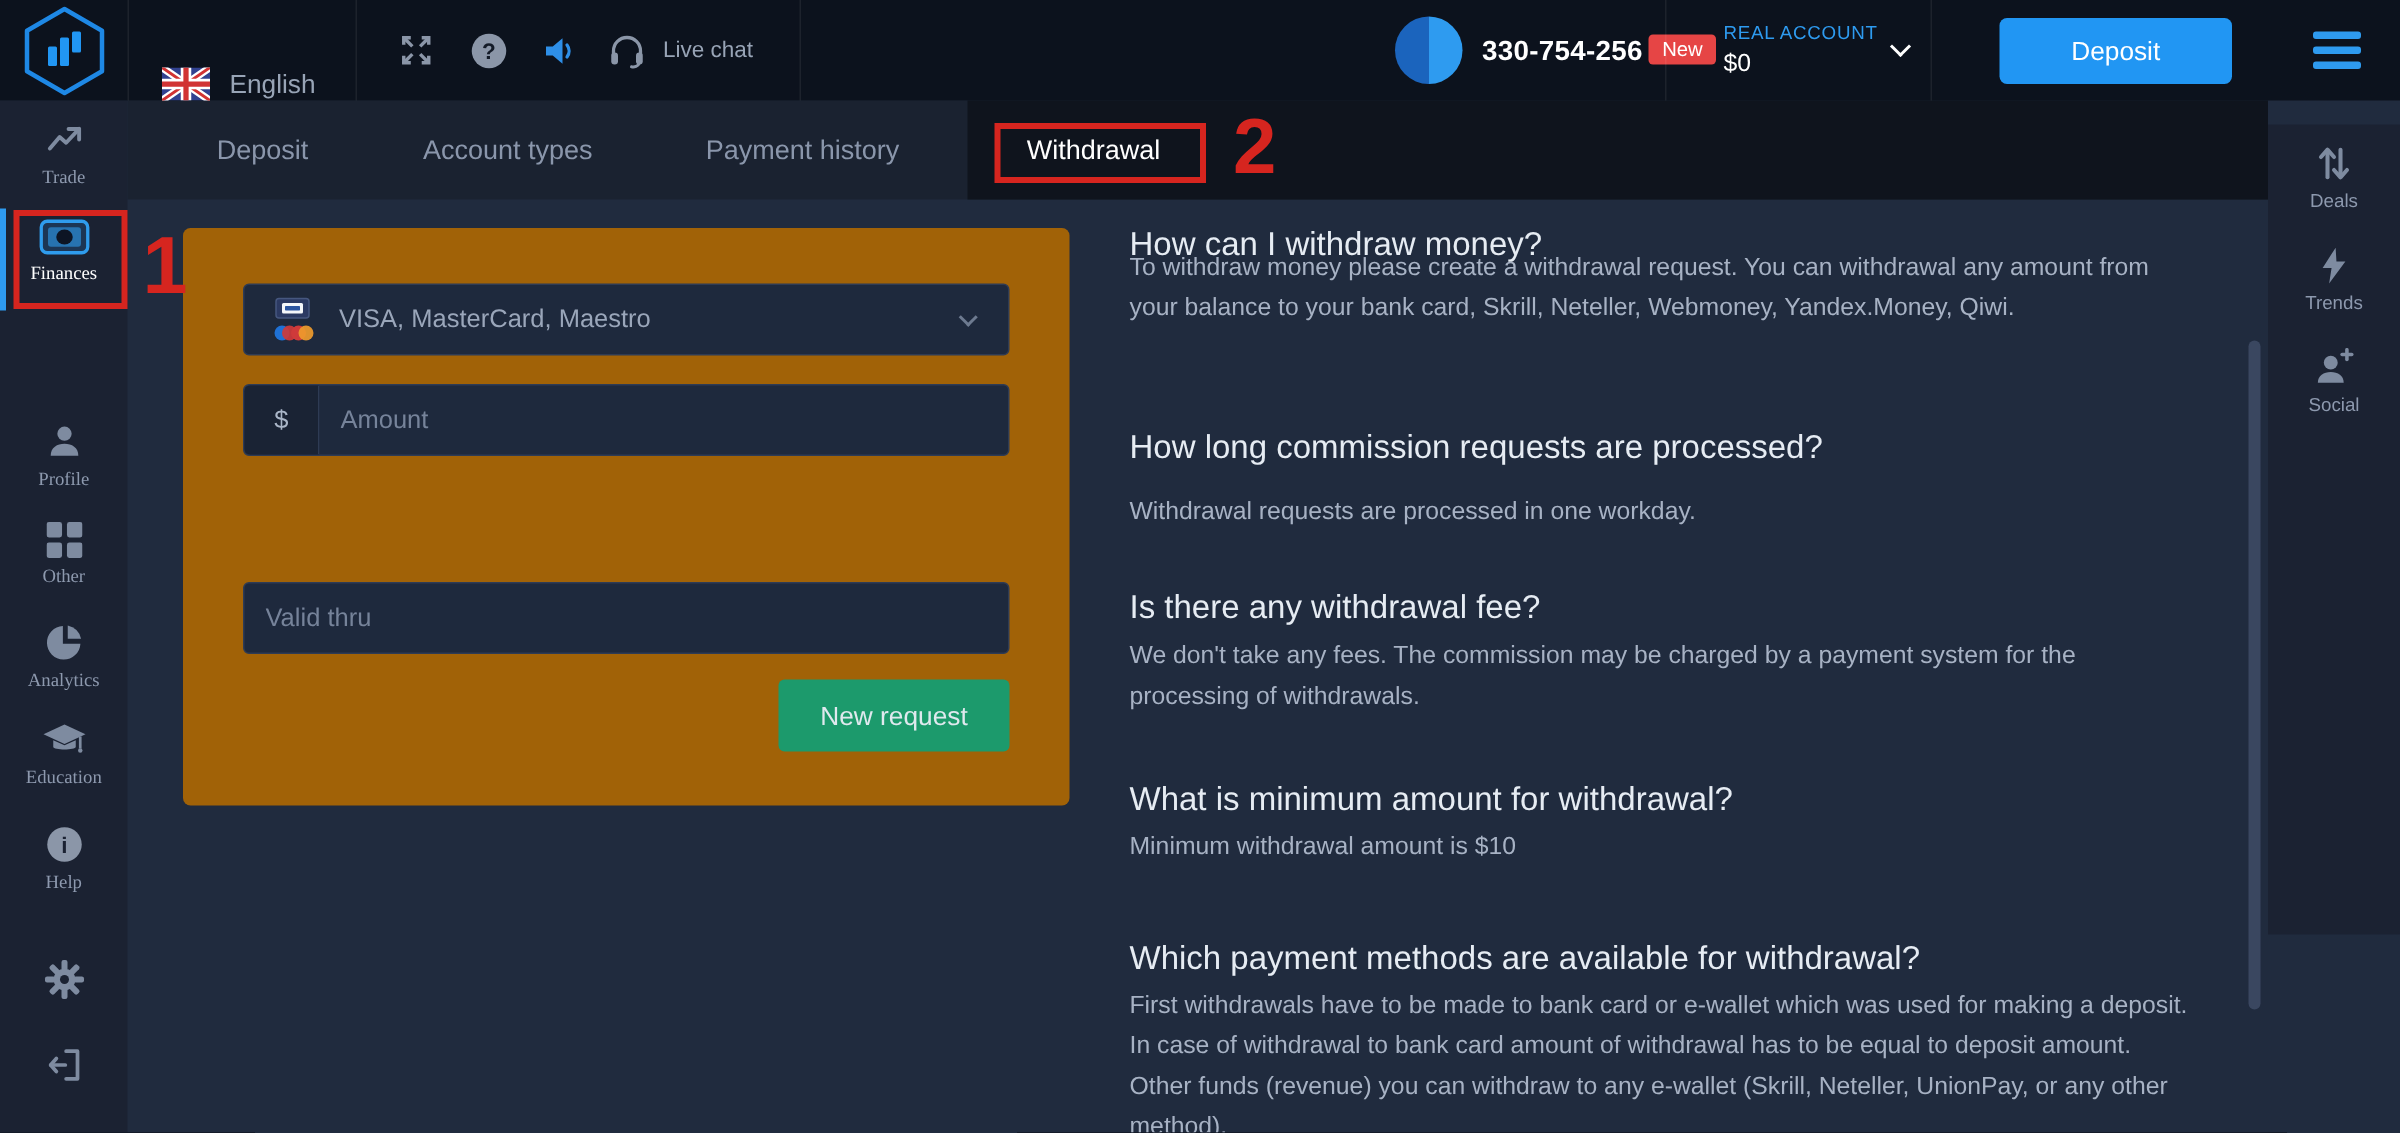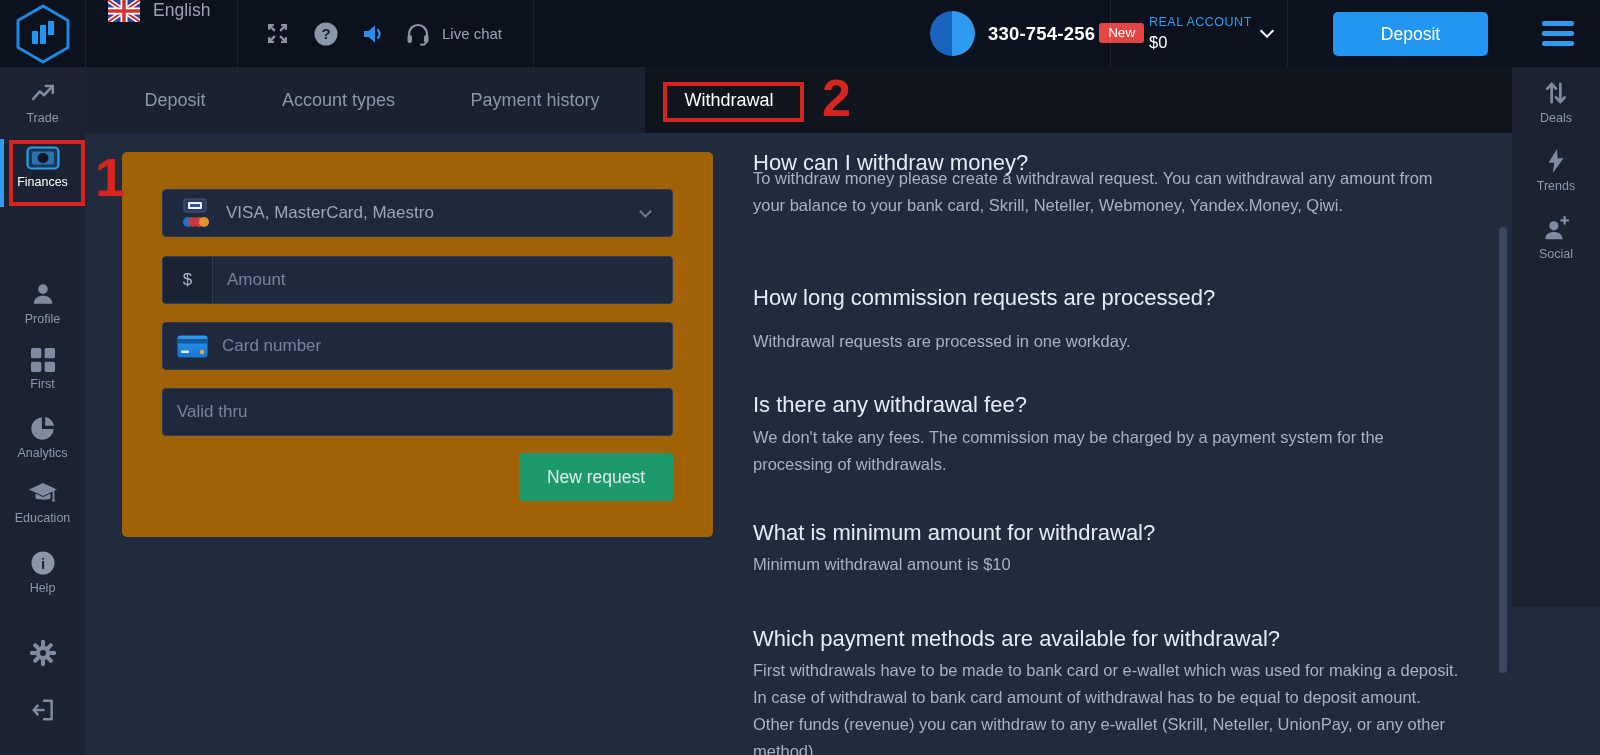--- a/index.html
+++ b/index.html
@@ -6,21 +6,21 @@
   html,body { background:#0b1019; }
   body { font-family:"Liberation Sans", sans-serif; }
   .app { position:relative; width:1600px; height:755px; overflow:hidden; background:#202b3e; }
 
   .dots { background-image:radial-gradient(rgba(255,255,255,0.035) 1px, transparent 1.2px); background-size:8px 8px; }
 
   
   .header { position:absolute; left:0; top:0; width:1600px; height:67px; background:#0c121d; z-index:30; }
   .hsep { position:absolute; top:0; width:1px; height:67px; background:rgba(255,255,255,0.07); }
   .logo { position:absolute; left:13px; top:3px; width:60px; height:62px; cursor:pointer; }
-  .lang { position:absolute; left:108px; top:0; height:67px; display:flex; align-items:flex-start; gap:13px; cursor:pointer; }
+  .lang { position:absolute; left:108px; top:0; height:67px; display:flex; align-items:flex-end; gap:13px; cursor:pointer; }
   .lang-label { color:#98a4b6; font-size:17.5px; }
   .hicon { position:absolute; top:0; height:67px; display:flex; align-items:center; background:none; border:none; cursor:pointer; }
   .livechat { position:absolute; left:405px; top:0; height:67px; display:flex; align-items:center; gap:11px; cursor:pointer; }
   .livechat span { color:#98a4b6; font-size:15px; }
 
   .account { position:absolute; left:930px; top:0; height:67px; display:flex; align-items:center; cursor:pointer; }
   .avatar { width:45px; height:45px; border-radius:50%; background:linear-gradient(90deg,#1b64bd 0 50%, #2e9bf0 50% 100%); }
   .acct-col { margin-left:13px; display:flex; flex-direction:row; gap:4px; }
   .acct-id { color:#ffffff; font-size:18.5px; font-weight:700; letter-spacing:0.2px; }
   .badge { align-self:flex-start; background:#e64545; color:#fff; font-size:13.5px; padding:2px 9px 3px; border-radius:3px; }
@@ -29,27 +29,27 @@
   .acct-bal { position:absolute; left:0; top:33px; color:#fff; font-size:16.5px; }
   .chev { display:inline-block; width:10px; height:10px; border-right:2.5px solid #fff; border-bottom:2.5px solid #fff; transform:rotate(45deg); }
   .acct-chev { position:absolute; left:113px; top:26px; }
   .deposit-btn { position:absolute; left:1333px; top:12px; width:155px; height:44px; background:#2196f3; border:none; border-radius:5px; color:#fff; font-size:17.5px; font-family:"Liberation Sans",sans-serif; cursor:pointer; }
   .burger { position:absolute; left:1542px; top:0; height:67px; width:34px; display:flex; flex-direction:column; justify-content:center; gap:5.5px; background:none; border:none; cursor:pointer; }
   .burger span { display:block; width:32px; height:4.5px; border-radius:2px; background:#2e9bf0; }
 
   
   .lsb { position:absolute; left:0; top:67px; width:85px; height:688px; background:#1b2232; z-index:25; }
   .lsb-item { position:absolute; left:0; width:85px; text-align:center; cursor:pointer; }
-  .lsb-item .lbl { display:block; margin-top:5px; font-size:12.5px; color:#8d99ae; }
+  .lsb-item .lbl { display:block; margin-top:5px; font-size:12.5px; color:#8d99ae;font-family:Liberation Serif, serif; }
   .lsb-item.active .lbl { color:#ffffff; }
   .ico { display:block; margin:0 auto; }
   .active-bar { position:absolute; left:0; top:72px; width:4px; height:68px; background:#2e9bf0; }
 
   
-  .rsb { position:absolute; left:1512px; top:67px; width:88px; height:540px; background:#1b2232; z-index:25; }
+  .rsb { position:absolute; left:1512px; top:83px; width:88px; height:540px; background:#1b2232; z-index:25; }
   .rsb-item { position:absolute; left:0; width:88px; text-align:center; cursor:pointer; }
   .rsb-item .lbl { display:block; margin-top:5px; font-size:12.5px; color:#8d99ae; }
 
   
   .tabbar { position:absolute; left:85px; top:67px; width:1427px; height:66px; background:#1a2230; z-index:20; }
   .tabbar-dark { position:absolute; left:560px; top:0; right:0; height:66px; background:#0f141d; }
   .tab { position:absolute; top:0; height:66px; line-height:66px; text-align:center; color:#8a96ab; font-size:18px; cursor:pointer; }
   .tab.active { color:#ffffff; }
 
   
@@ -109,35 +109,20 @@
         </svg>
         <span class="sel-text">VISA, MasterCard, Maestro</span>
         <span class="sel-chev"></span>
       </div>
 
       <div class="field f2">
         <span class="prefix">$</span>
         <input type="text" placeholder="Amount" style="">
       </div>
 
-      <div class="field f3">
-        <svg class="card-ico" width="31" height="23" viewBox="0 0 31 23">
-          <defs>
-              <linearGradient id="cg" x1="0" y1="0" x2="0" y2="1">
-            <stop offset="0" stop-color="#2f9bef"></stop>
-                <stop offset="1" stop-color="#1673cf"></stop>
-          </linearGradient>
-            </defs>
-          <rect x="0.5" y="0.5" width="30" height="22" rx="3" fill="url(#cg)"></rect>
-          <rect x="0.5" y="4" width="30" height="4.5" fill="#12579f"></rect>
-          <rect x="4" y="15.5" width="8" height="2.5" rx="1" fill="#e8f0f7"></rect>
-          <circle cx="25" cy="17" r="2.2" fill="#f0a63c"></circle>
-        </svg>
-        <input type="text" placeholder="Card number" style="">
-      </div>
 
       <div class="field f4">
         <input type="text" placeholder="Valid thru" style="">
       </div>
 
       <button class="newreq">New request</button>
     </section>
 
     <section class="faq">
       <h2 class="fq q1">How can I withdraw money?</h2>
@@ -277,21 +262,21 @@
       <span class="lbl">Profile</span>
     </div>
 
     <div class="lsb-item" style="top:281px;">
       <svg class="ico" width="24" height="24" viewBox="0 0 22 22" fill="#7e8ba0">
         <rect x="0" y="0" width="9.5" height="9.5" rx="1.5"></rect>
           <rect x="12.5" y="0" width="9.5" height="9.5" rx="1.5"></rect>
         <rect x="0" y="12.5" width="9.5" height="9.5" rx="1.5"></rect>
           <rect x="12.5" y="12.5" width="9.5" height="9.5" rx="1.5"></rect>
       </svg>
-      <span class="lbl">First</span>
+      <span class="lbl">Other</span>
     </div>
 
     <div class="lsb-item" style="top:348px;">
       <svg class="ico" width="26" height="26" viewBox="0 0 24 24" fill="#7e8ba0">
         <path d="M11,13 L11,2.2 A10.3,10.3 0 1,0 21.8,13 z"></path>
         <path d="M14,10 L14,1.8 A10.3,10.3 0 0,1 22.2,10 z"></path>
       </svg>
       <span class="lbl">Analytics</span>
     </div>
 

